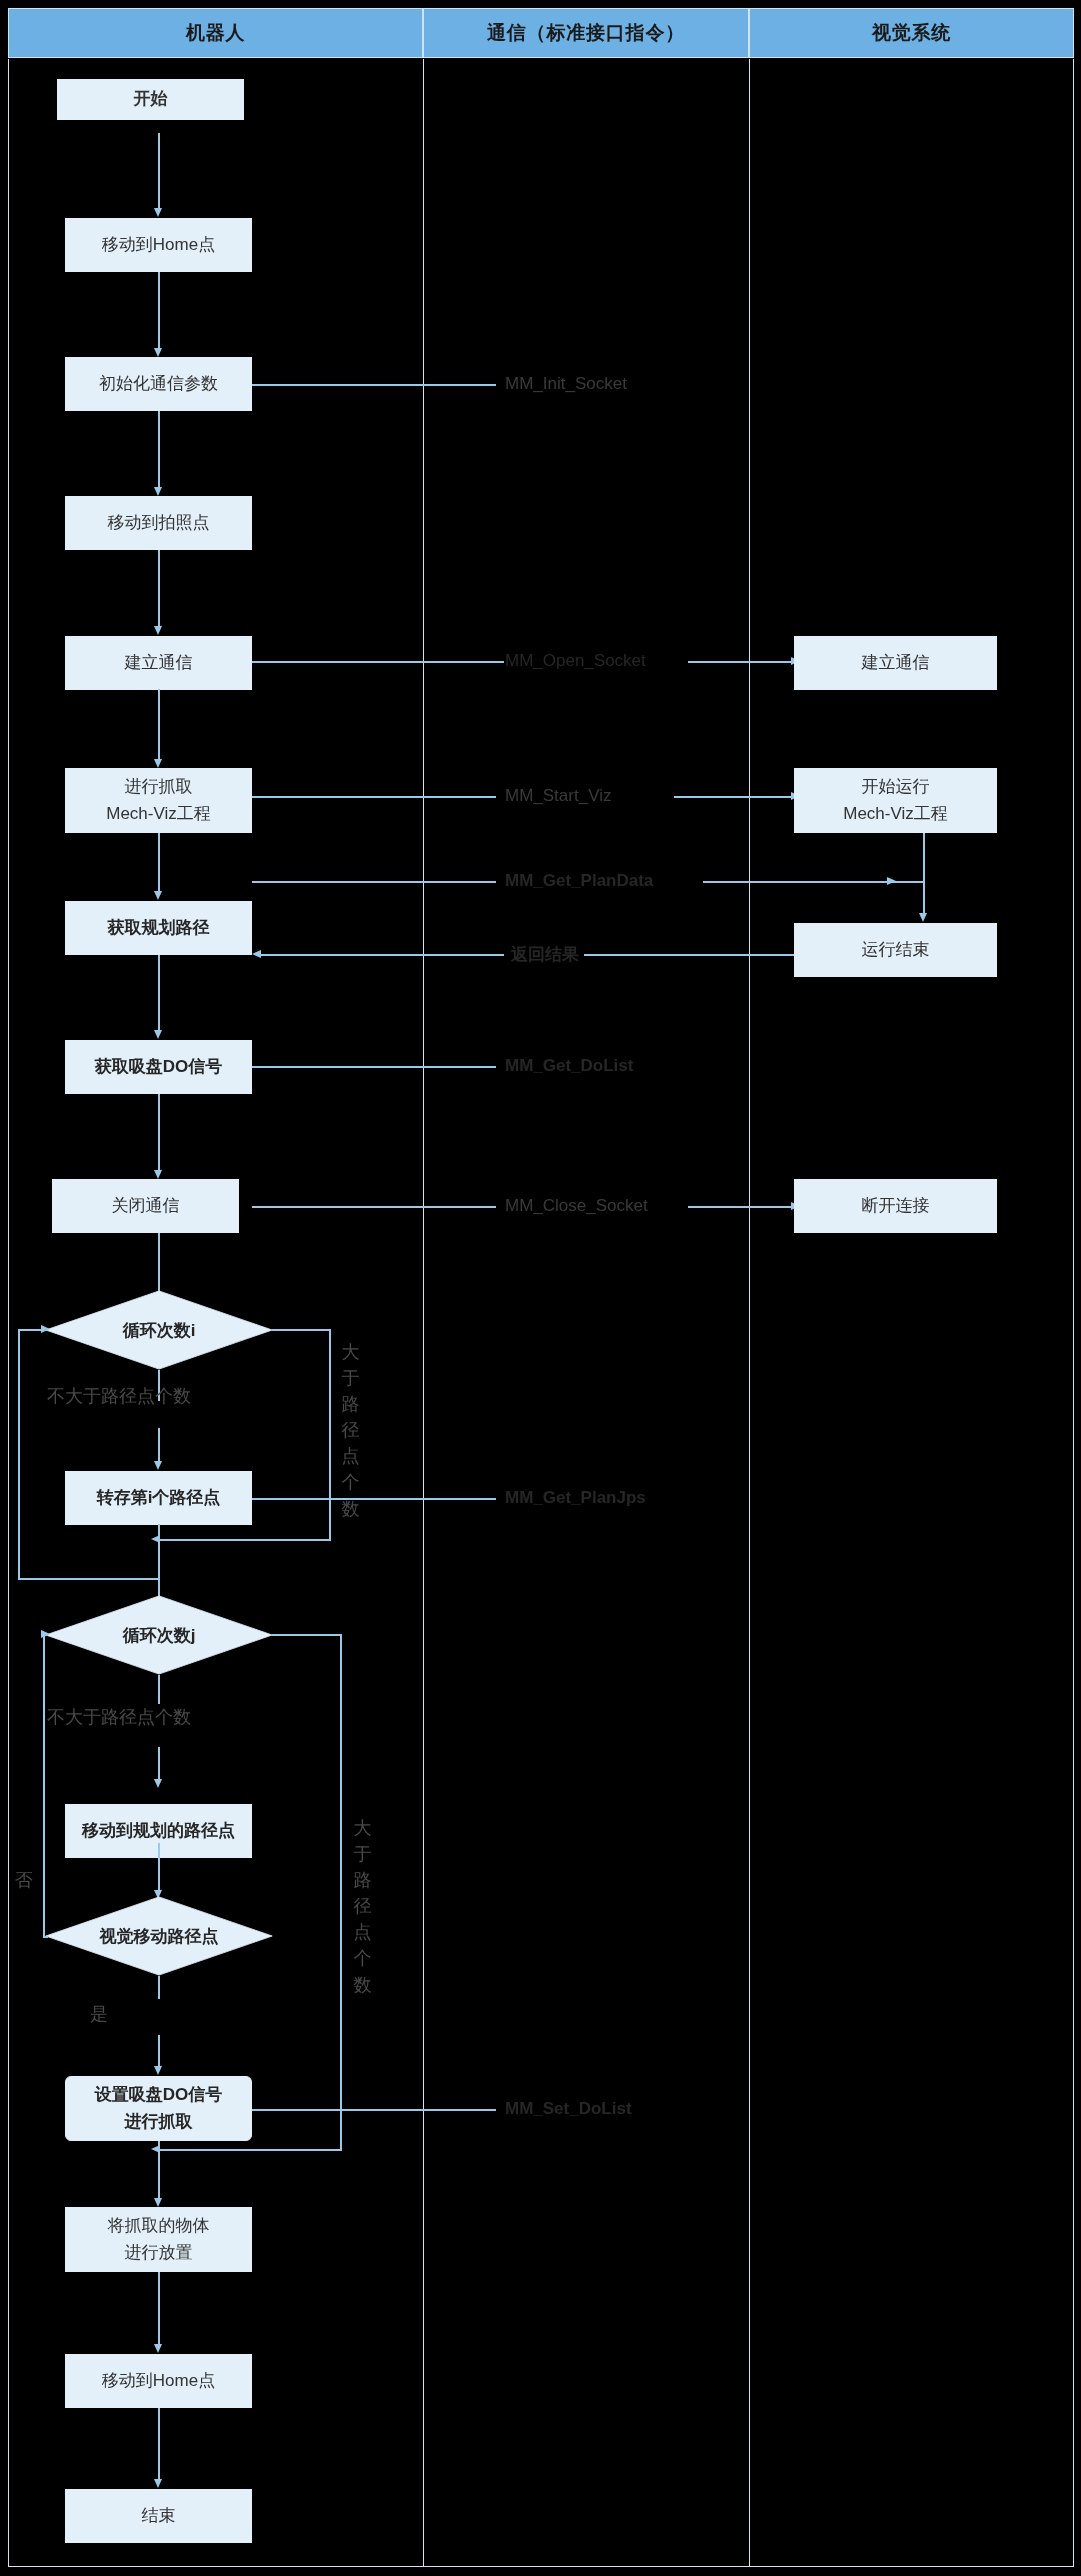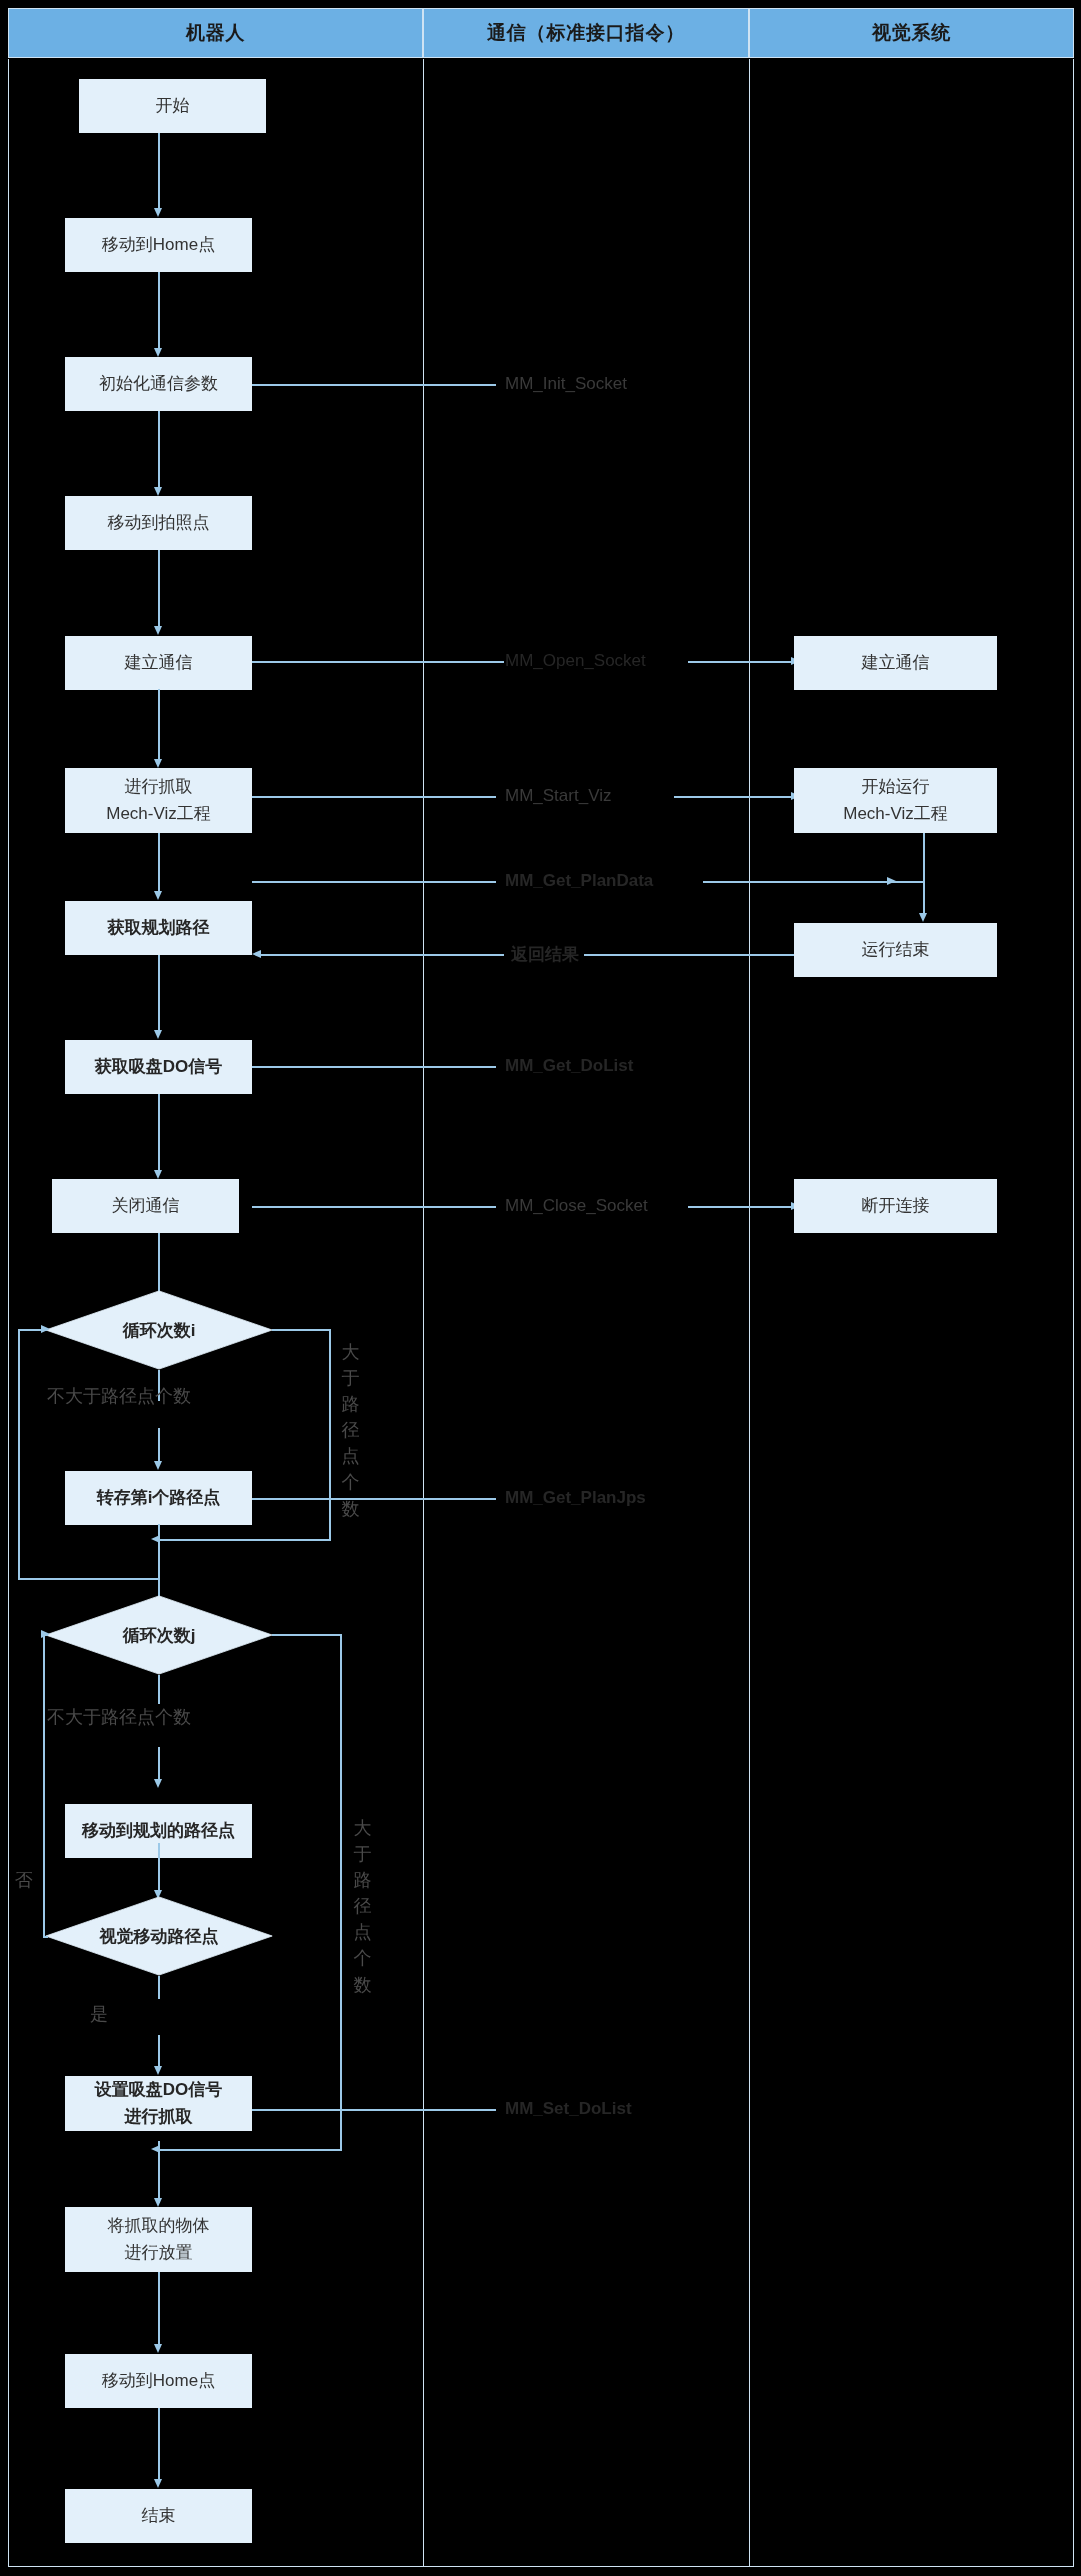--- a/index.html
+++ b/index.html
@@ -126,21 +126,21 @@
   <div class="lane-head" style="left:749px;width:325px;">
     <span>视觉系统</span>
   </div>
 
   <div class="lane-outer" style="left:8.1px;top:59px;height:2508px;"></div>
   <div class="lane-sep" style="left:423px;top:59px;height:2508px;"></div>
   <div class="lane-sep" style="left:749px;top:59px;height:2508px;"></div>
   <div class="lane-outer" style="left:1073px;top:59px;height:2508px;"></div>
   <div class="hline" style="left:8.1px;top:2566px;width:1065px;background:#cfe3f3;height:0.8px;"></div>
 
-  <div class="node" style="left:79px;top:79px;width:187px;height:54px;">
+  <div class="node" style="left:57px;top:79px;width:187px;height:41px;font-weight:bold;">
     <span>开始</span>
   </div>
   <div class="vline" style="left:158px;top:133px;height:77px;"></div>
   <div class="arrow-d" style="left:154px;top:208px;"></div>
 
   <div class="node" style="left:65px;top:218px;width:187px;height:54px;">
     <span>移动到Home点</span>
   </div>
   <div class="vline" style="left:158px;top:272px;height:77px;"></div>
   <div class="arrow-d" style="left:154px;top:348px;"></div>
@@ -314,21 +314,21 @@
     <span>否</span>
   </div>
 
   <div class="vline" style="left:158px;top:1976px;height:23px;"></div>
   <div class="edge-label" style="left:90px;top:2002px;">
     <span>是</span>
   </div>
   <div class="vline" style="left:158px;top:2035px;height:34px;"></div>
   <div class="arrow-d" style="left:154px;top:2066px;"></div>
 
-  <div class="node bold" style="left:65px;top:2076px;width:187px;height:55px;">
+  <div class="node bold" style="left:65px;top:2076px;width:187px;height:65px;border-radius:6px;">
     <span>设置吸盘DO信号</span>
     <span class="l2">进行抓取</span>
   </div>
 
   <div class="hline" style="left:252px;top:2109px;width:244px;"></div>
   <div class="cmd-label bold" style="left:505px;top:2109px;">
     <span>MM_Set_DoList</span>
   </div>
 
   <div class="hline" style="left:158px;top:2149px;width:184px;"></div>

